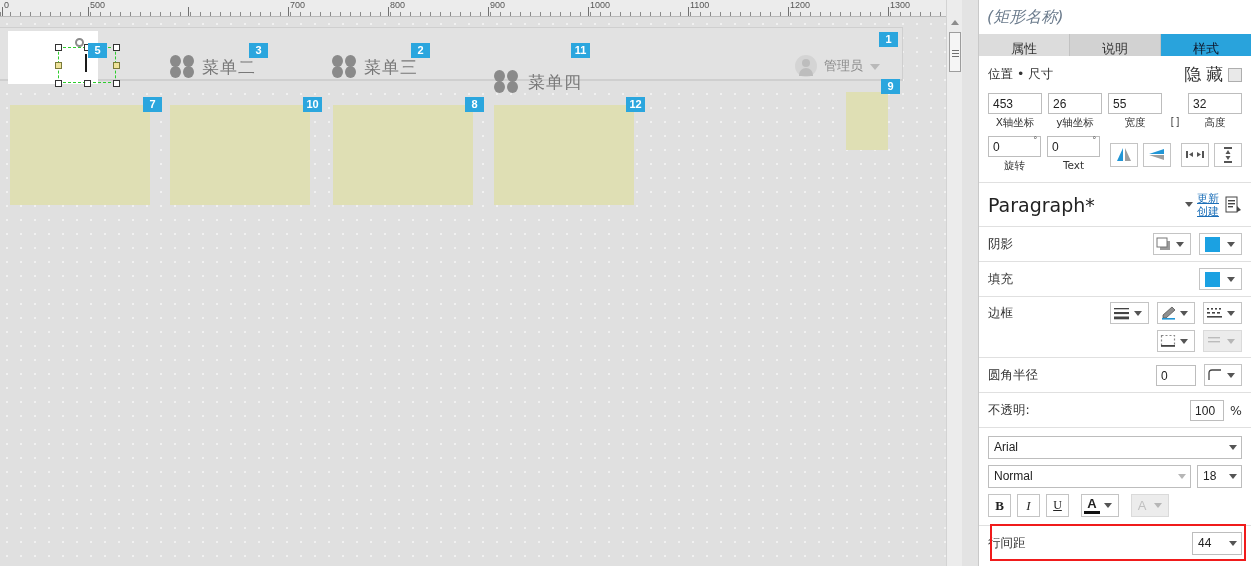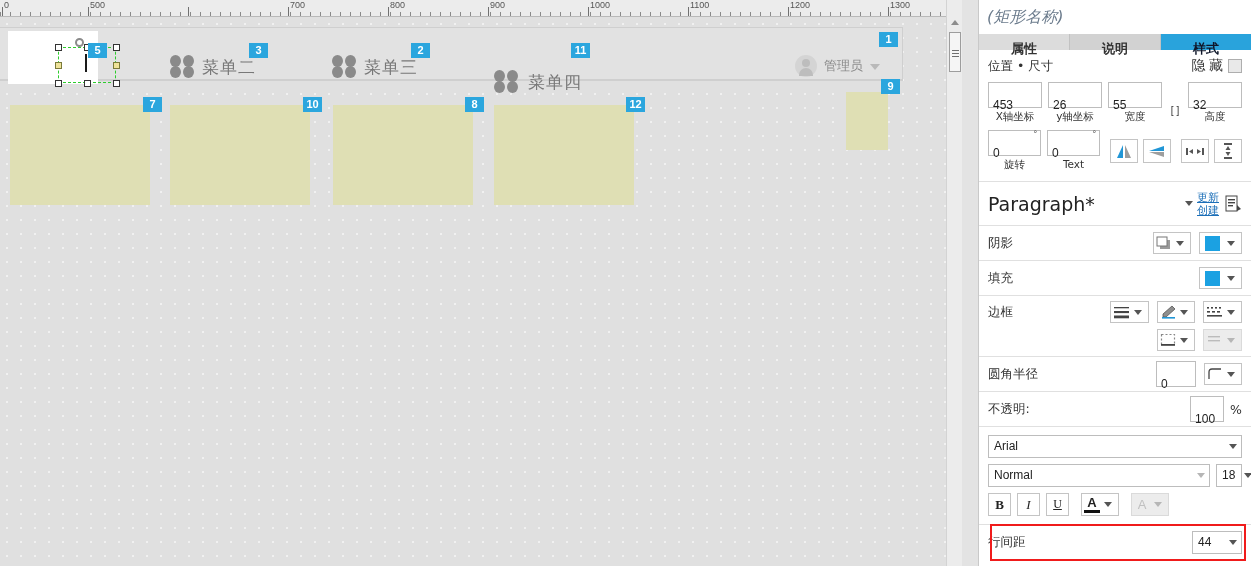--- a/index.html
+++ b/index.html
@@ -78,35 +78,35 @@
   .vscroll .thumb span{position:absolute;left:2px;width:7px;height:1px;background:#6f6f6f;}
   .vscroll .thumb span:nth-child(1){top:17px;}
   .vscroll .thumb span:nth-child(2){top:20px;}
   .vscroll .thumb span:nth-child(3){top:23px;}
 
   
   .panel{position:absolute;left:978px;top:0;width:273px;height:566px;background:#fff;
          border-left:1px solid #c9c9c9;box-sizing:border-box;}
   .panel-title{height:34px;line-height:34px;padding-left:8px;font-size:16px;color:#6b7b8c;
                font-style:italic;font-family:"DejaVu Sans",sans-serif;}
-  .tabs{display:flex;height:16px;background:#cfcfcf;font-weight:bold;}
+  .tabs{display:flex;height:22px;background:#cfcfcf;}
   .tab{flex:1;text-align:center;line-height:29px;font-size:13px;color:#333;
        font-family:"DejaVu Sans",sans-serif;background:#d2d2d2;border-right:1px solid #c2c2c2;}
   .tab.alt{background:#dcdcdc;}
   .tab.active{background:#29a3dc;color:#0f172a;border-right:none;}
 
   .sec{border-bottom:1px solid #e0e0e0;padding:7px 9px 9px 9px;}
   .sec-row{display:flex;align-items:center;}
   .sec-head{display:flex;align-items:center;justify-content:space-between;margin-bottom:7px;}
   .sec-title{font-size:12.5px;color:#333;font-family:"DejaVu Sans",sans-serif;}
-  .hide-label{font-size:14px;color:#333;font-family:Liberation Serif, serif;margin-right:5px;}
+  .hide-label{font-size:17px;color:#333;font-family:Liberation Sans, sans-serif;margin-right:5px;}
   .chk{width:14px;height:14px;border:1px solid #aeaeae;background:#e9e9e9;box-sizing:border-box;}
 
   .inp{border:1px solid #bdbdbd;height:21px;line-height:21px;font-size:12px;background:#fff;
-       padding:12px 4px;box-sizing:border-box;color:#222;font-family:"Liberation Sans",sans-serif;}
+       padding:0 4px;box-sizing:border-box;color:#222;font-family:"Liberation Sans",sans-serif;}
   .cap{font-size:10.5px;color:#333;text-align:center;font-family:"DejaVu Sans",sans-serif;
        margin-top:2px;display:block;}
   .deg{position:absolute;right:4px;top:-1px;font-size:9px;color:#444;}
 
   .grid4{display:flex;gap:6px;}
   .fcell{width:54px;position:relative;}
   .linkbr{width:14px;text-align:center;font-size:10px;color:#333;align-self:flex-start;margin-top:23px;}
 
   .iconbtn{width:28px;height:24px;border:1px solid #c4c4c4;background:#fff;box-sizing:border-box;
            display:flex;align-items:center;justify-content:center;}
@@ -571,21 +571,21 @@
       <div class="fontcol">
         <div class="selwrap">
           <span class="txt">Arial</span>
           <span class="arrow"></span>
         </div>
         <div class="fontrow">
           <div class="selwrap" style="flex:1;">
             <span class="txt">Normal</span>
             <span class="arrow dim"></span>
           </div>
-          <div class="selwrap" style="width:26px;">
+          <div class="selwrap" style="width:45px;">
             <span class="txt">18</span>
             <span class="arrow"></span>
           </div>
         </div>
         <div class="fontrow">
           <div class="sbtn">B</div>
           <div class="sbtn ital">I</div>
           <div class="sbtn und">U</div>
           <span class="swatchbtn" style="margin-left:6px;height:23px;">
             <span style="display:inline-block;width:16px;text-align:center;font-weight:bold;font-size:13px;color:#222;border-bottom:3px solid #111;line-height:14px;">A</span>

